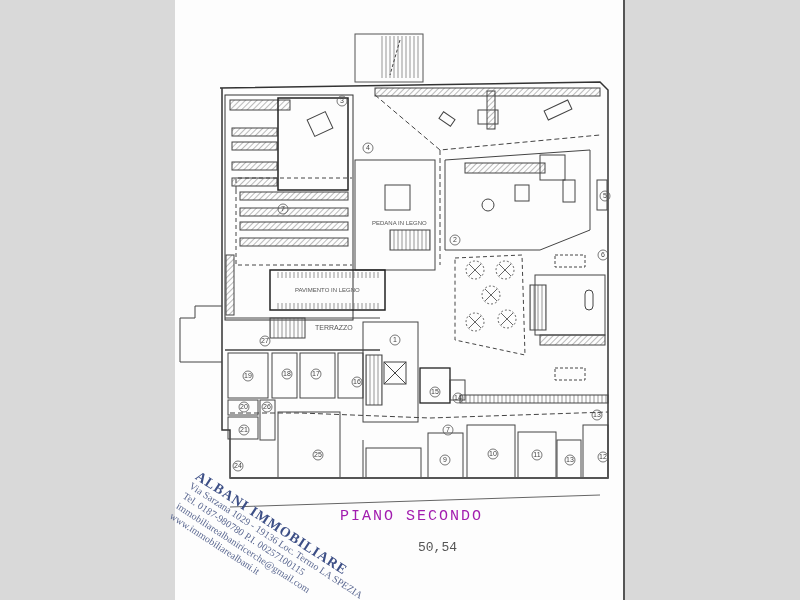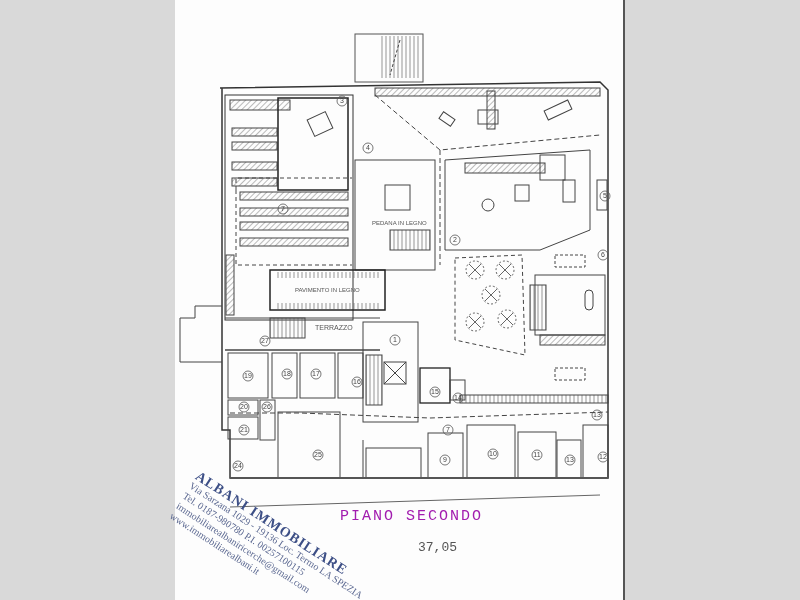--- a/index.html
+++ b/index.html
@@ -185,21 +185,21 @@
     <text class="num" x="570" y="462">13</text>
     <text class="num" x="603" y="459">12</text>
     <text class="num" x="597" y="417">13</text>
   </g>
   <text class="lbl" x="372" y="225">PEDANA IN LEGNO</text>
   <text class="lbl" x="295" y="292">PAVIMENTO IN LEGNO</text>
   <text class="lbl" x="315" y="330" style="font-size:7px">TERRAZZO</text>
 </svg>
 
 <div class="title">PIANO SECONDO</div>
-<div class="elev">37,05</div>
+<div class="elev">50,54</div>
 
 <div class="stamp">
   <div class="name">ALBANI IMMOBILIARE</div>
   <div class="ln">Via Sarzana 1029 - 19136 Loc. Termo LA SPEZIA</div>
   <div class="ln">Tel. 0187-980780 P.I. 00257100115</div>
   <div class="ln">immobiliarealbaniricerche@gmail.com</div>
   <div class="ln">www.immobiliarealbani.it</div>
 </div>
 
 </body></html>

